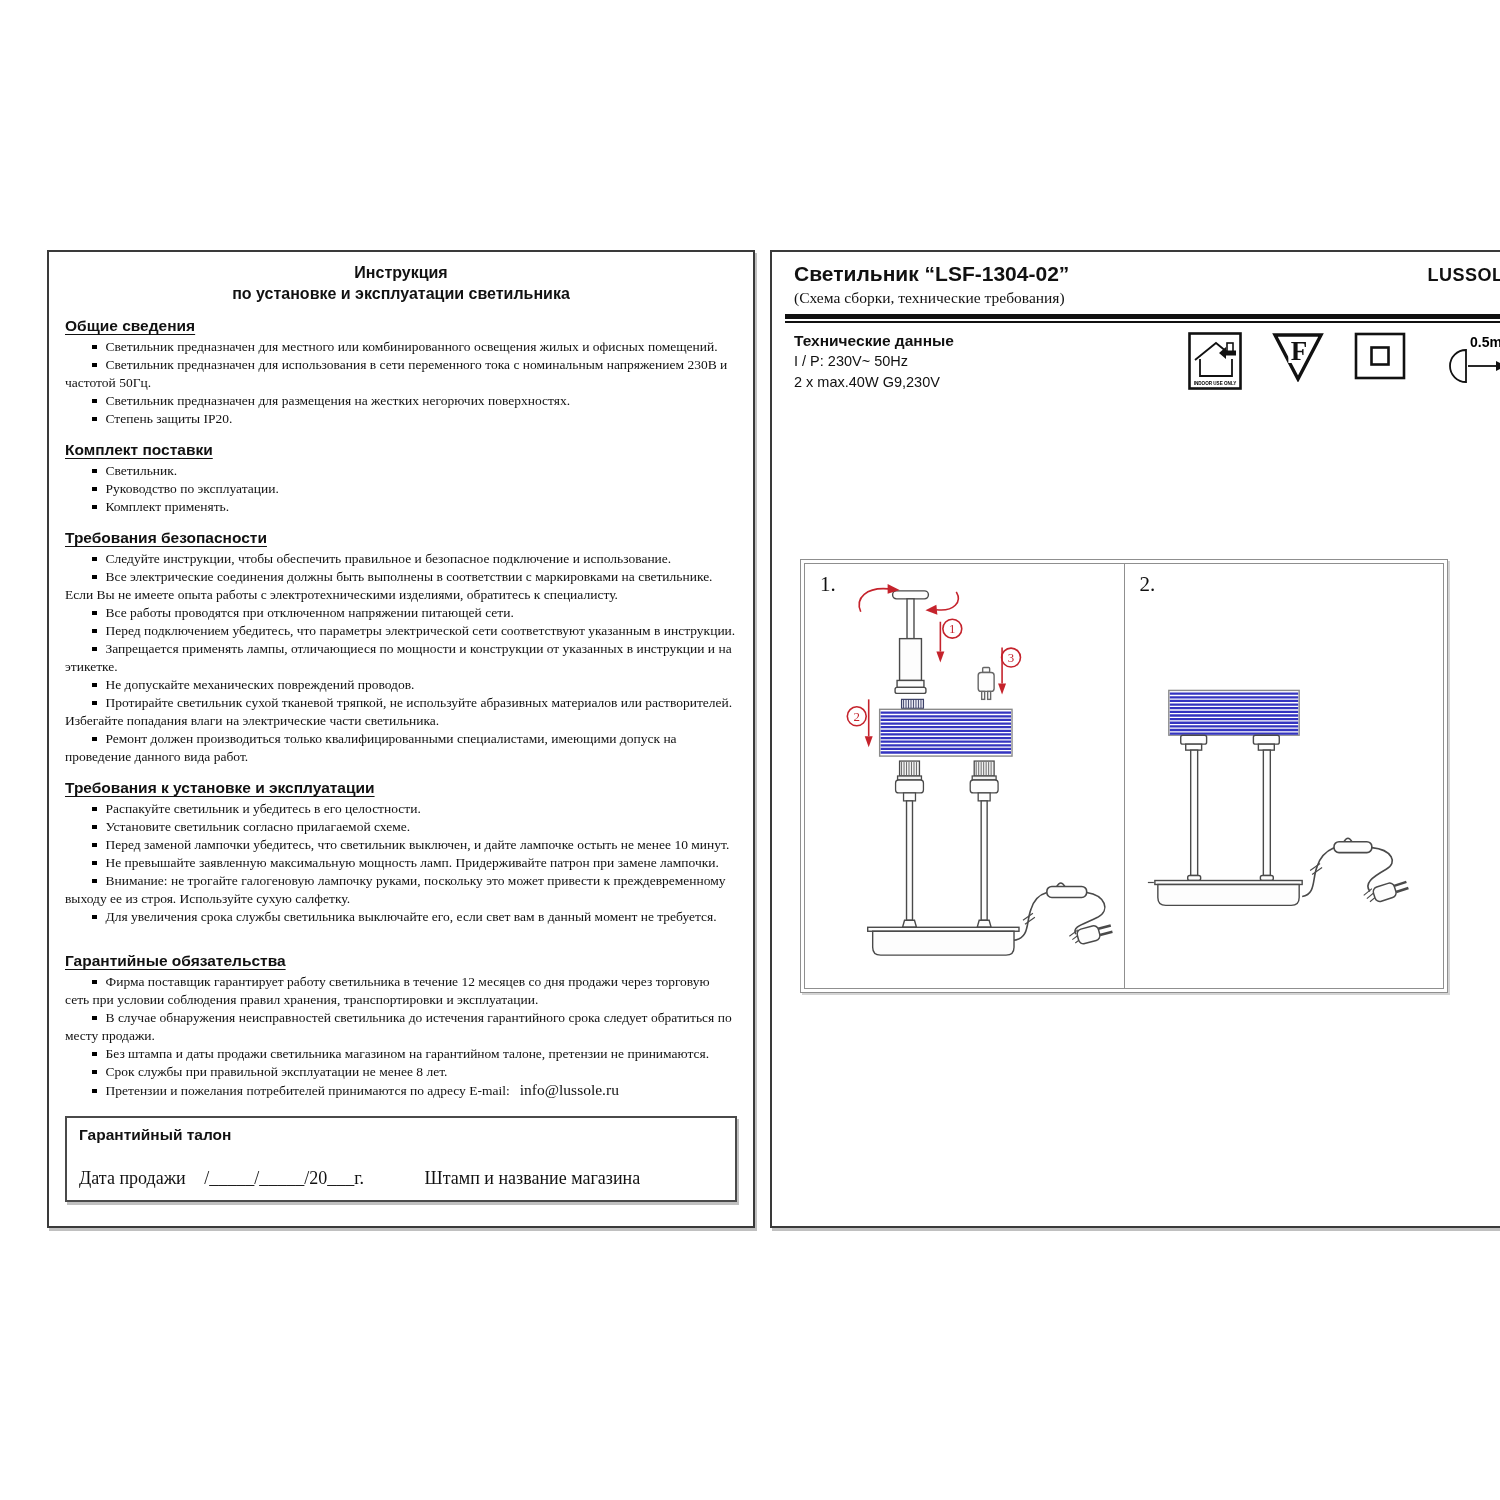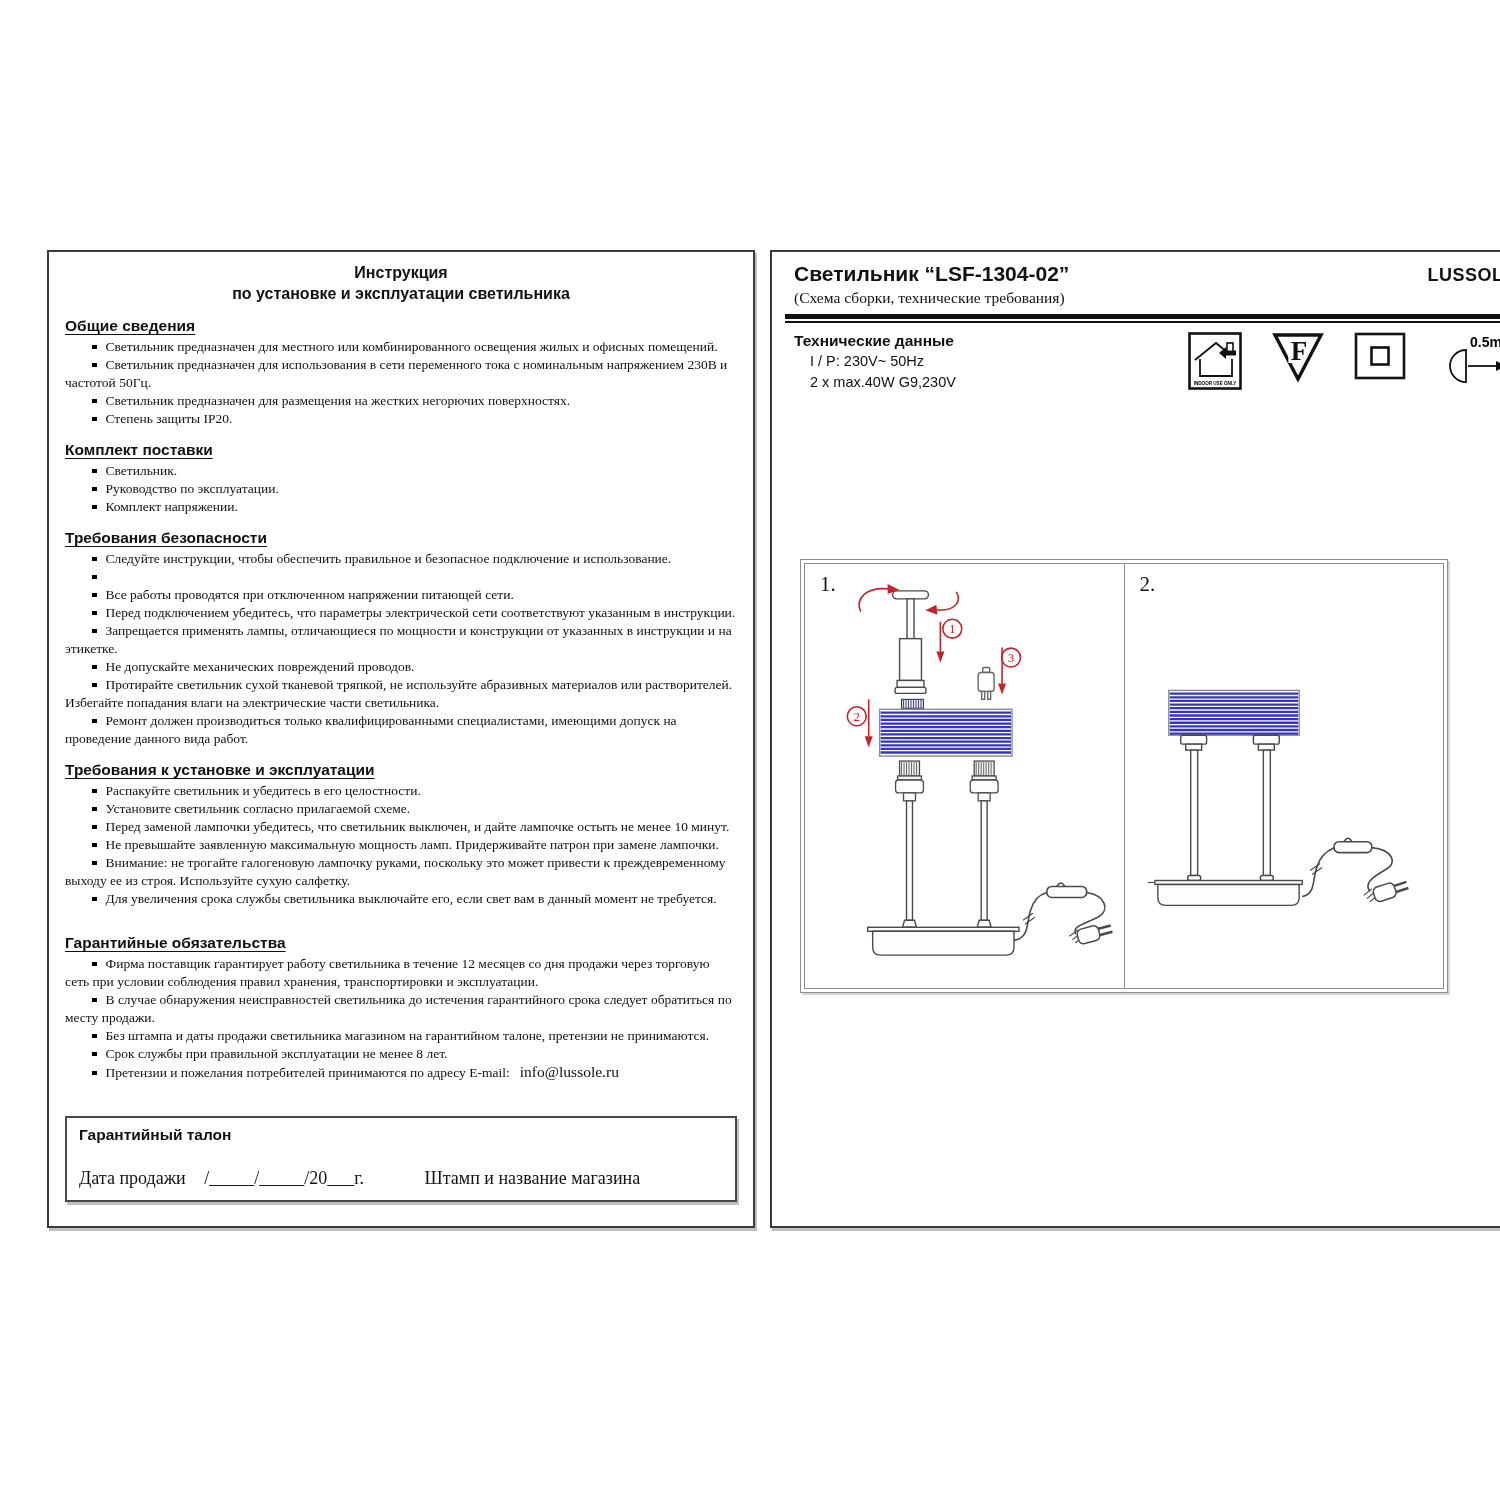--- a/index.html
+++ b/index.html
@@ -43,21 +43,21 @@
   .product-title{font-family:"Liberation Sans", sans-serif;font-weight:bold;font-size:21px;}
   .brand{font-family:Liberation Sans, sans-serif;font-weight:bold;font-size:18px;letter-spacing:.5px;}
   .rp-subtitle{padding:3px 18px 0 22px;font-size:15.5px;}
   .rule{margin:7px 13px 0 13px;}
   .rule .thick{height:5px;background:#101010;}
   .rule .thin{height:2px;background:#101010;margin-top:2px;}
 
   .tech-row{margin:7px 18px 0 22px;display:flex;align-items:flex-start;justify-content:space-between;}
   .tech-text{width:228px;}
   .tech-heading{font-family:"Liberation Sans", sans-serif;font-weight:bold;font-size:15.5px;line-height:21px;}
-  .tech-line{font-family:"Liberation Sans", sans-serif;font-size:14.5px;line-height:21px;margin-left:16px;}
+  .tech-line{font-family:"Liberation Sans", sans-serif;font-size:14.5px;line-height:21px;}
   .icon-row{display:flex;gap:30px;align-items:flex-start;margin-top:2px;}
 
   .diagram-box{position:absolute;left:28px;top:307px;width:648px;height:434px;
     border:1px solid #8f8f8f;padding:3px;box-sizing:border-box;
     box-shadow:2px 2px 0 rgba(170,170,170,.5);}
   .diagram-inner{border:1px solid #8f8f8f;height:100%;display:flex;box-sizing:border-box;}
   .cell{flex:1;position:relative;}
   .cell.first{border-right:1px solid #8f8f8f;}
   .cell-label{position:absolute;left:15px;top:8px;font-size:21px;}
   .cell svg{position:absolute;left:0;top:0;width:100%;height:100%;}
@@ -80,27 +80,27 @@
       <div class="li"><span class="sq"></span><span>Светильник предназначен для местного или комбинированного освещения жилых и офисных помещений.</span></div>
       <div class="li"><span class="sq"></span><span>Светильник предназначен для использования в сети переменного тока с номинальным напряжением 230В и частотой 50Гц.</span></div>
       <div class="li"><span class="sq"></span><span>Светильник предназначен для размещения на жестких негорючих поверхностях.</span></div>
       <div class="li"><span class="sq"></span><span>Степень защиты IP20.</span></div>
     </div>
 
     <div class="sec">
       <div class="sec-heading">Комплект поставки</div>
       <div class="li"><span class="sq"></span><span>Светильник.</span></div>
       <div class="li"><span class="sq"></span><span>Руководство по эксплуатации.</span></div>
-      <div class="li"><span class="sq"></span><span>Комплект напряжении.</span></div>
+      <div class="li"><span class="sq"></span><span>Комплект применять.</span></div>
     </div>
 
     <div class="sec">
       <div class="sec-heading">Требования безопасности</div>
       <div class="li"><span class="sq"></span><span>Следуйте инструкции, чтобы обеспечить правильное и безопасное подключение и использование.</span></div>
-      <div class="li"><span class="sq"></span></div>
+      <div class="li"><span class="sq"></span><span>Все электрические соединения должны быть выполнены в соответствии с маркировками на светильнике. Если Вы не имеете опыта работы с электротехническими изделиями, обратитесь к специалисту.</span></div>
       <div class="li"><span class="sq"></span><span>Все работы проводятся при отключенном напряжении питающей сети.</span></div>
       <div class="li"><span class="sq"></span><span>Перед подключением убедитесь, что параметры электрической сети соответствуют указанным в инструкции.</span></div>
       <div class="li"><span class="sq"></span><span>Запрещается применять лампы, отличающиеся по мощности и конструкции от указанных в инструкции и на этикетке.</span></div>
       <div class="li"><span class="sq"></span><span>Не допускайте механических повреждений проводов.</span></div>
       <div class="li"><span class="sq"></span><span>Протирайте светильник сухой тканевой тряпкой, не используйте абразивных материалов или растворителей. Избегайте попадания влаги на электрические части светильника.</span></div>
       <div class="li"><span class="sq"></span><span>Ремонт должен производиться только квалифицированными специалистами, имеющими допуск на проведение данного вида работ.</span></div>
     </div>
 
     <div class="sec">
       <div class="sec-heading">Требования к установке и эксплуатации</div>

